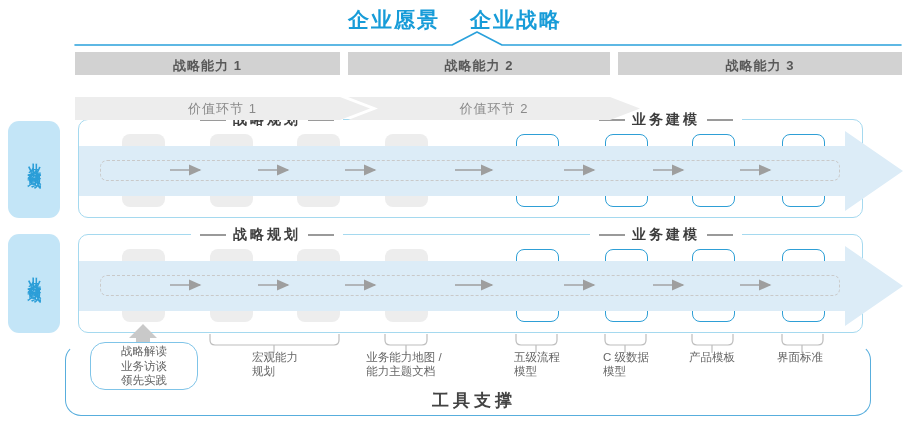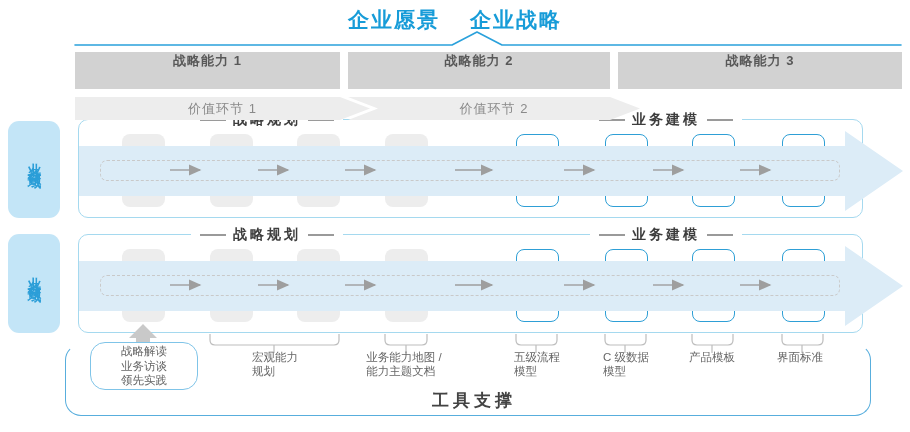--- a/index.html
+++ b/index.html
@@ -3,21 +3,21 @@
 <meta charset="utf-8">
 <style>
   html,body{margin:0;padding:0;background:#fff;font-family:"Liberation Sans",sans-serif;}
   #canvas{position:relative;width:910px;height:432px;background:#fff;overflow:hidden;}
 
   
   .title-row{position:absolute;top:6px;left:0;width:100%;display:flex;justify-content:center;gap:30px;z-index:5;}
   .title-row span{font-size:21px;font-weight:bold;color:#179cd8;letter-spacing:2px;}
 
   
-  .cap-seg{position:absolute;top:52px;height:37px;background:#d2d2d2;display:flex;align-items:flex-start;justify-content:center;
+  .cap-seg{position:absolute;top:52px;height:23px;background:#d2d2d2;display:flex;align-items:flex-end;justify-content:center;
            font-size:13px;font-weight:bold;color:#585858;letter-spacing:1px;z-index:3;}
   
   .val-seg{position:absolute;top:80px;height:23px;background:#ededed;display:flex;align-items:center;justify-content:center;
            font-size:13px;color:#8a8a8a;letter-spacing:1px;z-index:3;margin-top:17px;}
 
   
   .domain-label{position:absolute;left:8px;width:52px;background:#c3e5f7;border-radius:11px;z-index:3;
                 display:flex;align-items:center;justify-content:center;
                 writing-mode:vertical-rl;text-orientation:mixed;
                 color:#2b9ed8;font-size:13.5px;font-weight:bold;letter-spacing:4px;}

